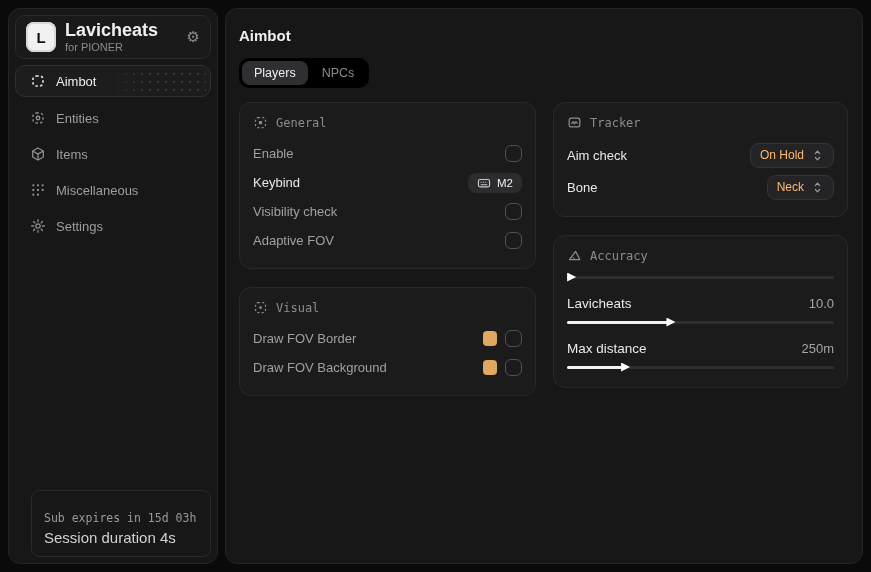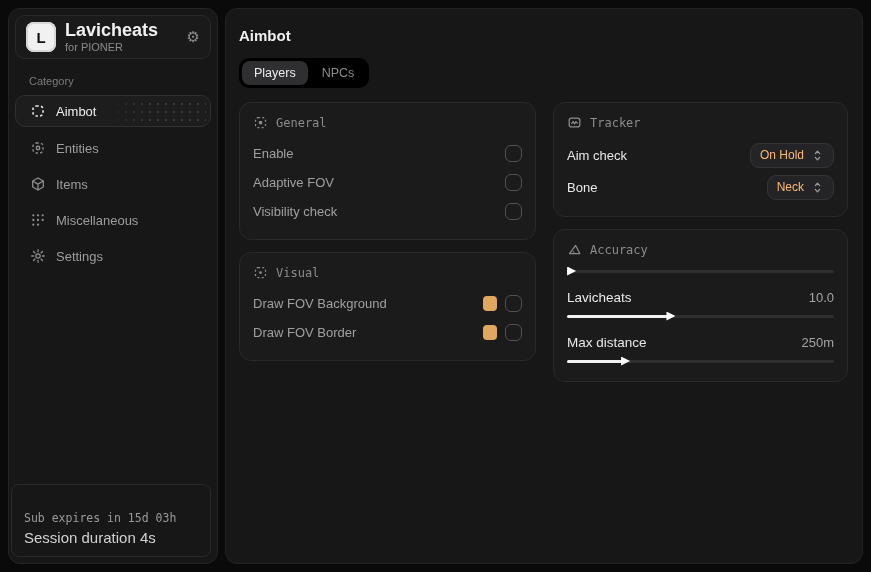--- a/index.html
+++ b/index.html
@@ -31,33 +31,33 @@
     color:#9d9d9d; font-size:13px; cursor:pointer; border:1px solid transparent; }
   .nav-item.active { background:#1d1d1e; border-color:#303031; color:#ededed; height:32px; }
   .nav-item .nicon { width:16px; height:16px; color:#8f8f90; display:flex; }
   .nav-item.active .nicon { color:#e8e8e8; }
   .nav-dots { position:absolute; right:4px; top:4px; bottom:4px; width:100px;
     background-image:radial-gradient(circle,#3c3c3d 1.2px,transparent 1.3px);
     background-size:8px 8px; pointer-events:none;
     -webkit-mask-image:linear-gradient(to left,#000 55%,transparent);
     mask-image:linear-gradient(to left,#000 55%,transparent); }
 
-  .side-footer { position:absolute; left:2px; right:6px; bottom:6px;
-    border:1px solid #2a2a2b; border-radius:8px; padding:26px 12px 10px; }
+  .side-footer { position:absolute; left:22px; right:6px; bottom:6px;
+    border:1px solid #2a2a2b; border-radius:8px; padding:20px 12px 10px; }
   .sub-line { font-family:"DejaVu Sans Mono", monospace; font-size:11.5px; color:#9a9a9a; }
   .sess-line { font-size:15px; color:#d2d2d2; margin-top:4px; }
 
   
   .page-title { font-size:15px; font-weight:bold; color:#f0f0f0; margin:4px 0 14px 0; }
   .tabbar { display:inline-flex; background:#000000; border-radius:10px; padding:3px; gap:2px; }
   .tab { font-size:12.5px; color:#8b8b8b; padding:5px 12px; border-radius:8px; cursor:pointer; }
   .tab.active { background:#2f2f31; color:#ededed; }
 
   .grid { display:flex; gap:17px; margin-top:14px; }
-  .col { display:flex; flex-direction:column; gap:12px; }
+  .col { display:flex; flex-direction:column; gap:18px; }
   .col-left { width:298px; } .col-right { width:296px; }
 
   .card { background:#1b1b1c; border:1px solid #29292a; border-radius:12px; padding:12px 13px 13px; }
   .card-head { display:flex; align-items:center; gap:8px; color:#8c8c8d;
     font-family:"DejaVu Sans Mono", monospace; font-size:12px; margin-bottom:9px; }
   .card-head .hicon { width:15px; height:15px; display:flex; color:#8c8c8d; }
 
   .row { display:flex; align-items:center; justify-content:space-between; height:29px; }
   .row-label { font-size:13px; color:#a0a0a0; }
   .row-label.bright { color:#e9e9e9; }
@@ -100,21 +100,20 @@
 
   <div class="side-header">
     <div class="logo-tile">L</div>
     <div class="titles">
       <div class="app-name">Lavicheats</div>
       <div class="app-sub">for PIONER</div>
     </div>
     <span class="gear-btn">⚙</span>
   </div>
 
-  <div class="cat-label">Category</div>
 
   <div class="nav">
     <div class="nav-item active">
       <span class="nicon">
         <svg viewBox="0 0 24 24">
             <rect x="4.5" y="4.5" width="15" height="15" rx="5" fill="none" stroke="currentColor" stroke-width="2.4" stroke-dasharray="3.6 3.4"></rect>
           </svg>
       </span>
       <span>Aimbot</span>
       <span class="nav-dots"></span>
@@ -194,48 +193,60 @@
               <rect x="9.4" y="9.4" width="5.2" height="5.2" rx="1.2" fill="currentColor" stroke="none"></rect>
               </svg>
           </span>
           <span>General</span>
         </div>
         <div class="row">
           <span class="row-label">Enable</span>
           <span class="checkbox"></span>
         </div>
         <div class="row">
+          <span class="row-label bright">Keybind</span>
+          <span class="key-badge">
+            <span class="kicon">
+              <svg viewBox="0 0 24 24" fill="none" stroke="currentColor" stroke-width="2" stroke-linecap="round">
+                  <rect x="2.5" y="6" width="19" height="12.5" rx="2.5"></rect>
+                <path d="M7 15h10M7 10.5h.01M11 10.5h.01M15 10.5h.01"></path>
+                </svg>
+            </span>
+            <span class="ktext">M2</span>
+          </span>
+        </div>
+        <div class="row">
+          <span class="row-label">Visibility check</span>
+          <span class="checkbox"></span>
+        </div>
+        <div class="row">
           <span class="row-label">Adaptive FOV</span>
-          <span class="checkbox"></span>
-        </div>
-        <div class="row">
-          <span class="row-label">Visibility check</span>
           <span class="checkbox"></span>
         </div>
       </div>
 
       <div class="card">
         <div class="card-head">
           <span class="hicon">
             <svg viewBox="0 0 24 24" fill="none" stroke="currentColor" stroke-width="2">
               <rect x="4" y="4" width="16" height="16" rx="4" stroke-dasharray="3.2 3.6"></rect>
               <circle cx="12" cy="12" r="2.2" fill="currentColor" stroke="none"></circle>
               </svg>
           </span>
           <span>Visual</span>
         </div>
         <div class="row">
-          <span class="row-label">Draw FOV Background</span>
+          <span class="row-label">Draw FOV Border</span>
           <span class="row-right">
             <span class="swatch" style="background: rgb(223, 167, 95);"></span>
             <span class="checkbox"></span>
           </span>
         </div>
         <div class="row">
-          <span class="row-label">Draw FOV Border</span>
+          <span class="row-label">Draw FOV Background</span>
           <span class="row-right">
             <span class="swatch" style="background: rgb(223, 167, 95);"></span>
             <span class="checkbox"></span>
           </span>
         </div>
       </div>
     </div>
 
     <div class="col col-right">
 

